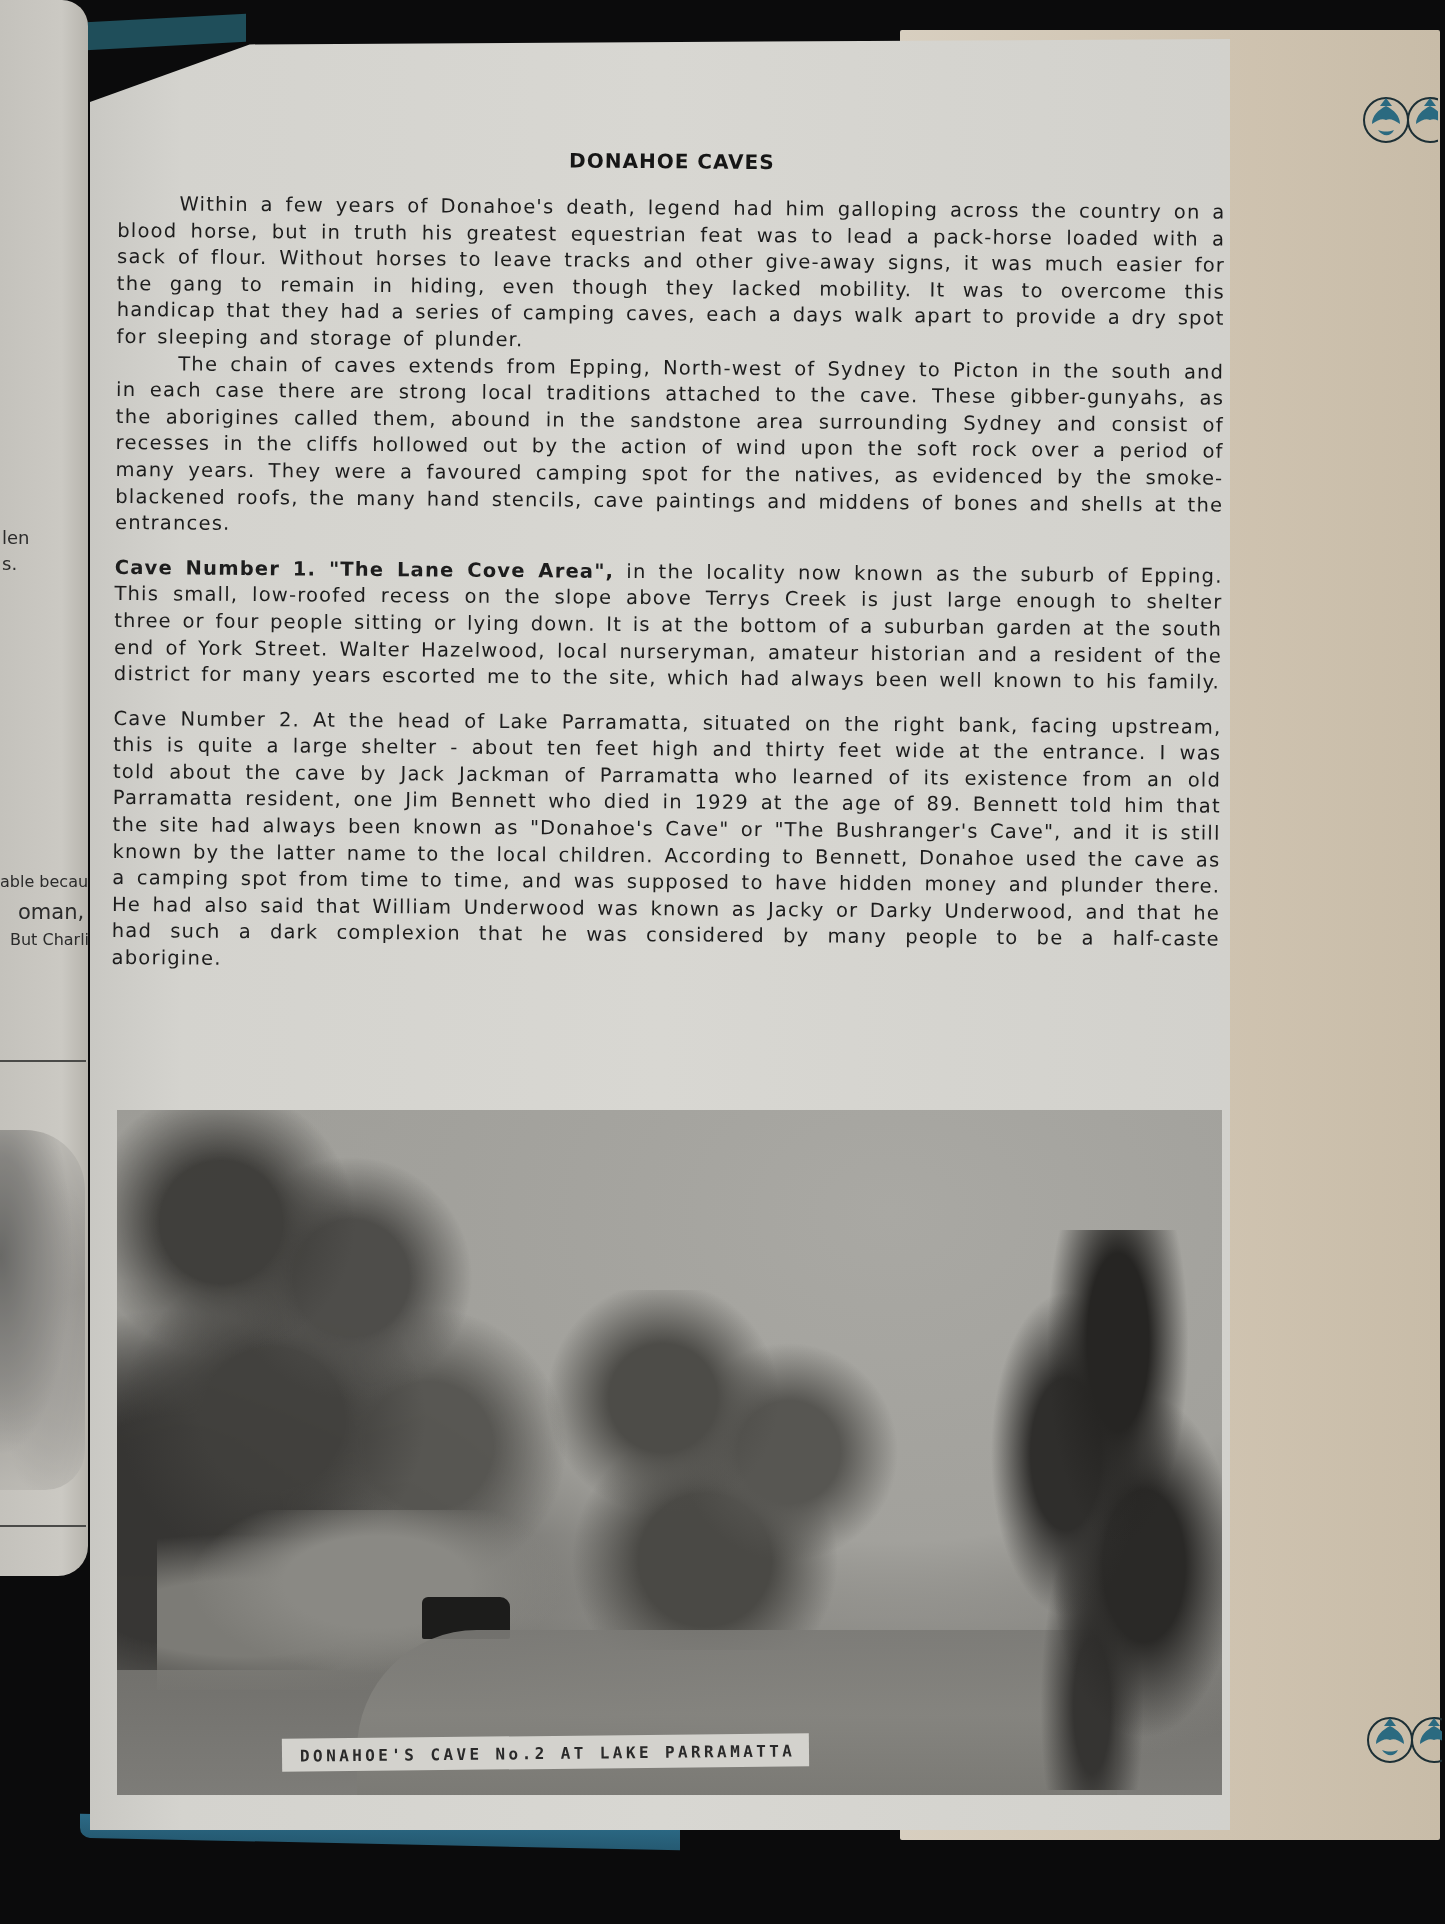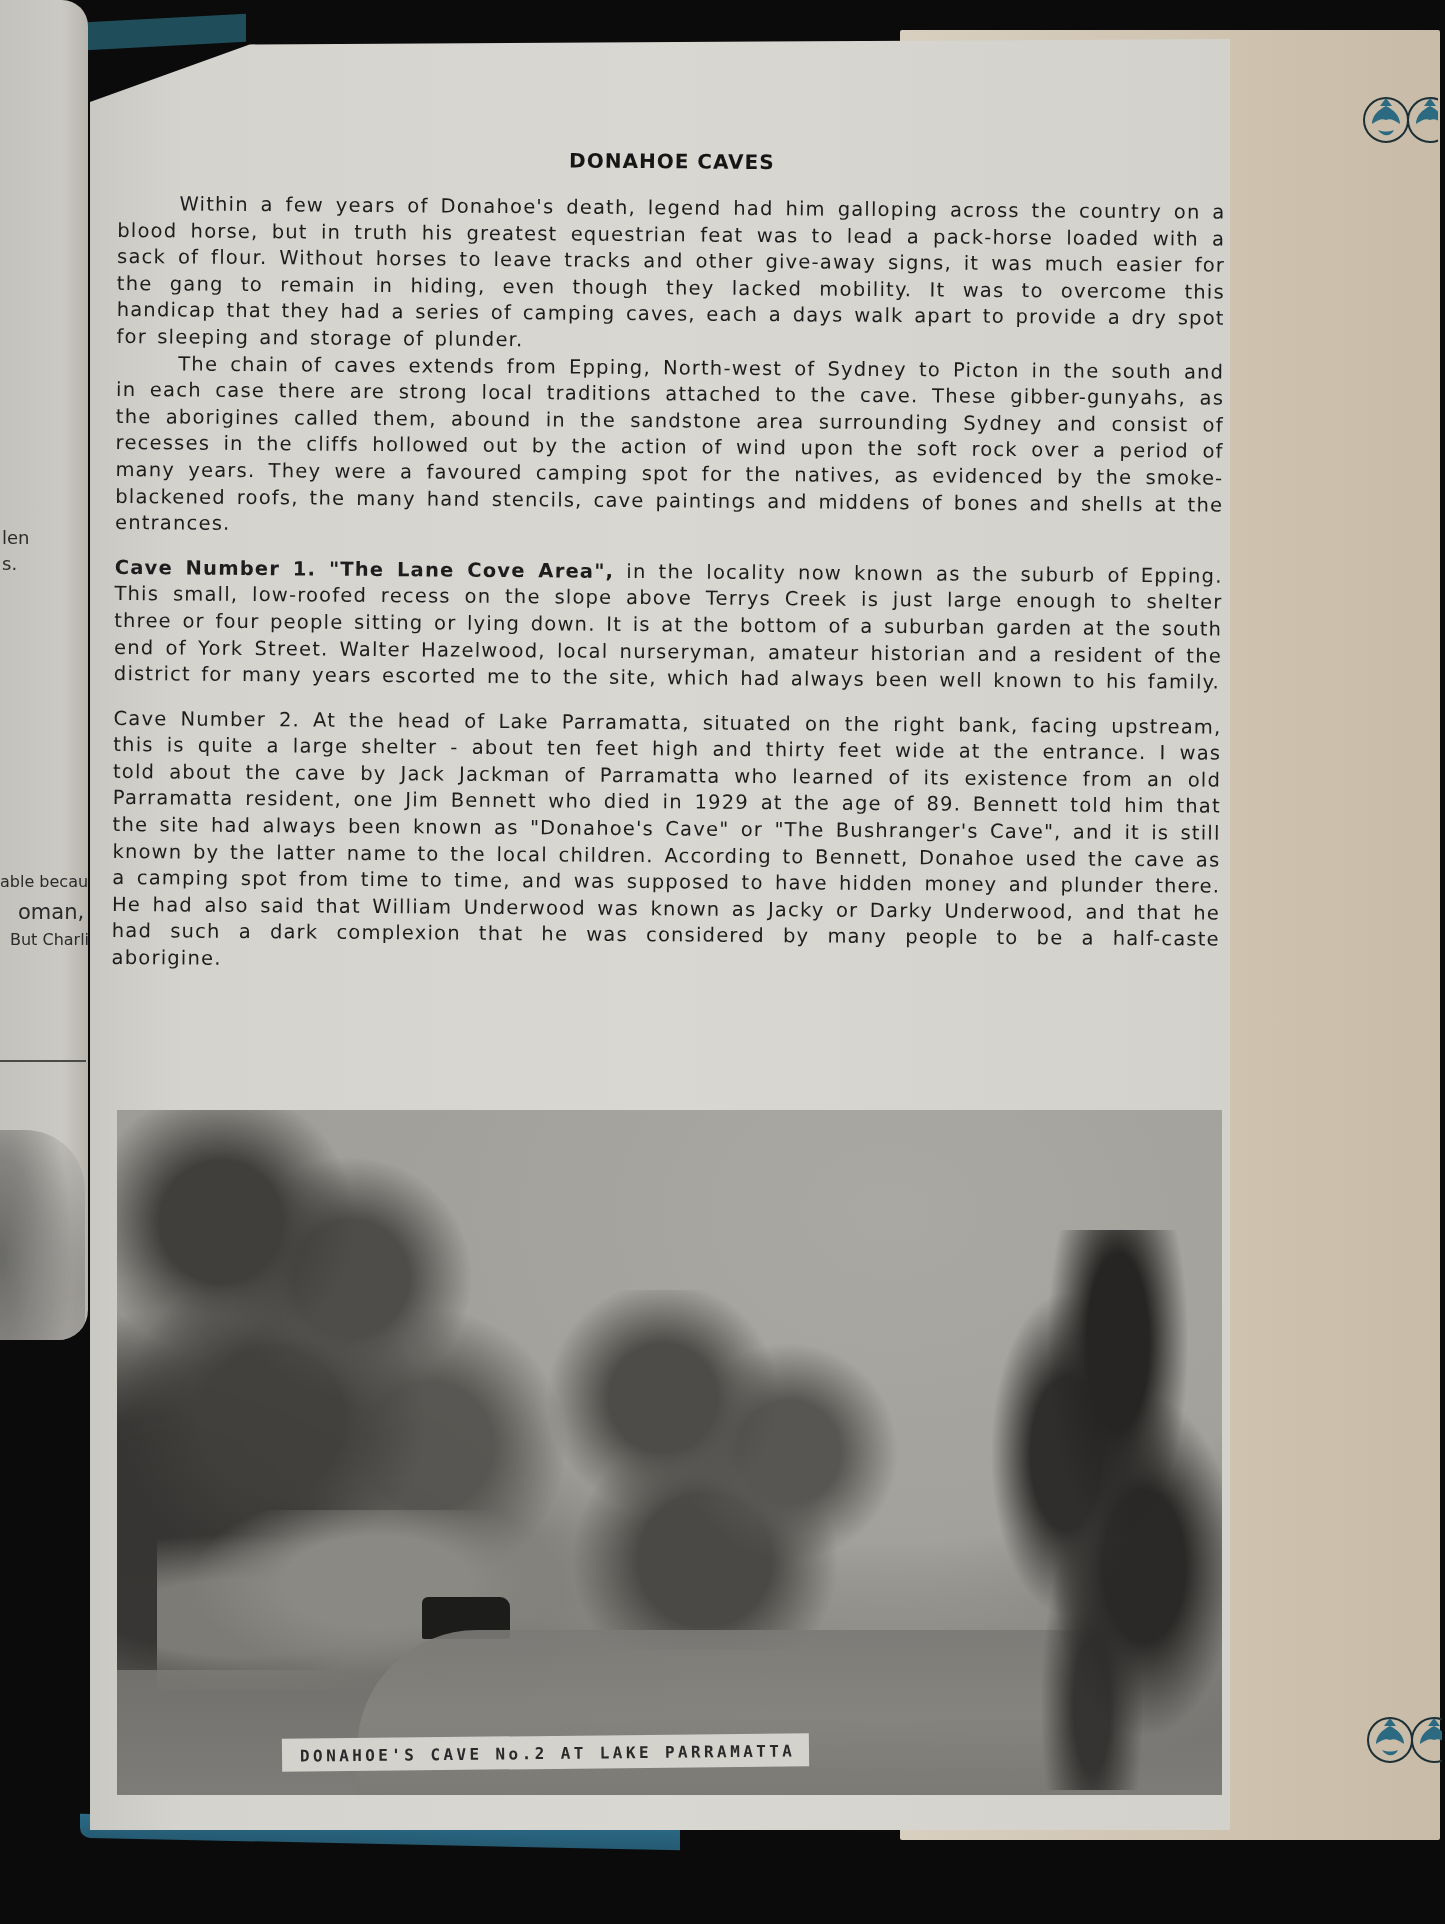--- a/index.html
+++ b/index.html
@@ -48,21 +48,21 @@
       background: linear-gradient(180deg, #2c6a86 0%, #255a72 100%);
       transform: skewY(1.2deg);
       border-radius: 0 0 0 10px;
     }
 
     
     .left-page {
       position: absolute;
       left: 0; top: 0;
       width: 88px;
-      height: 1340px;
+      height: 1576px;
       background: linear-gradient(90deg, #c4c2bc 0%, #cbc9c3 70%, #b7b4ad 100%);
       border-radius: 0 26px 30px 0;
       overflow: hidden;
     }
     .left-page .fragment {
       position: absolute;
       font-size: 18px;
       color: #2b2b2b;
       white-space: nowrap;
     }

